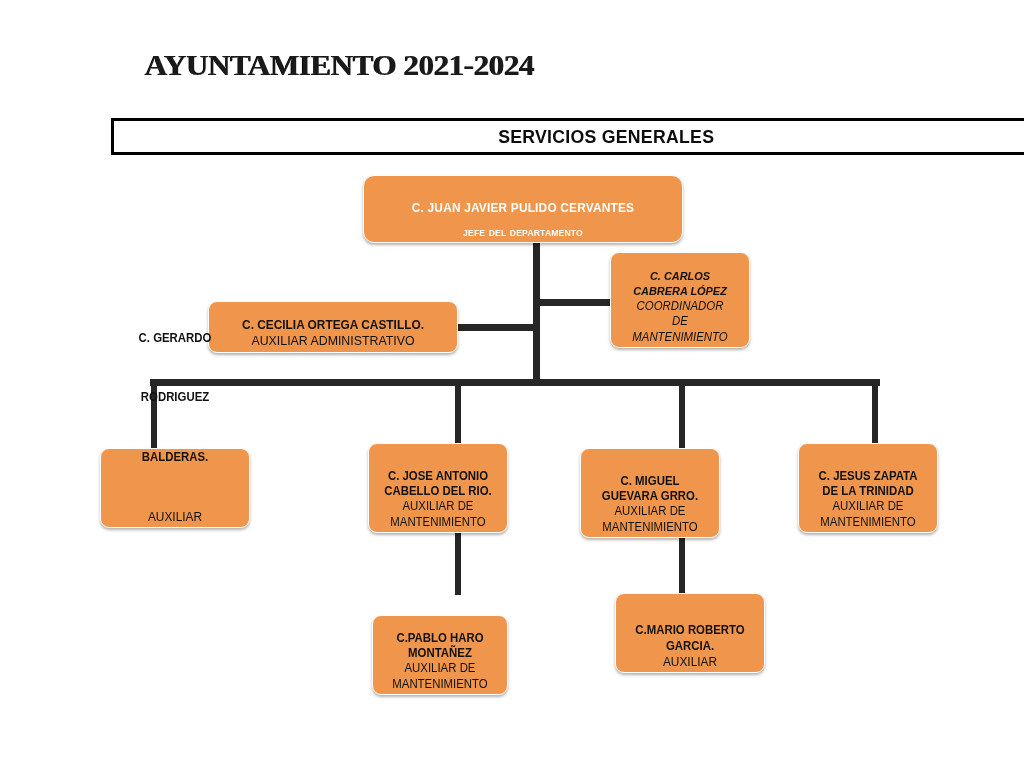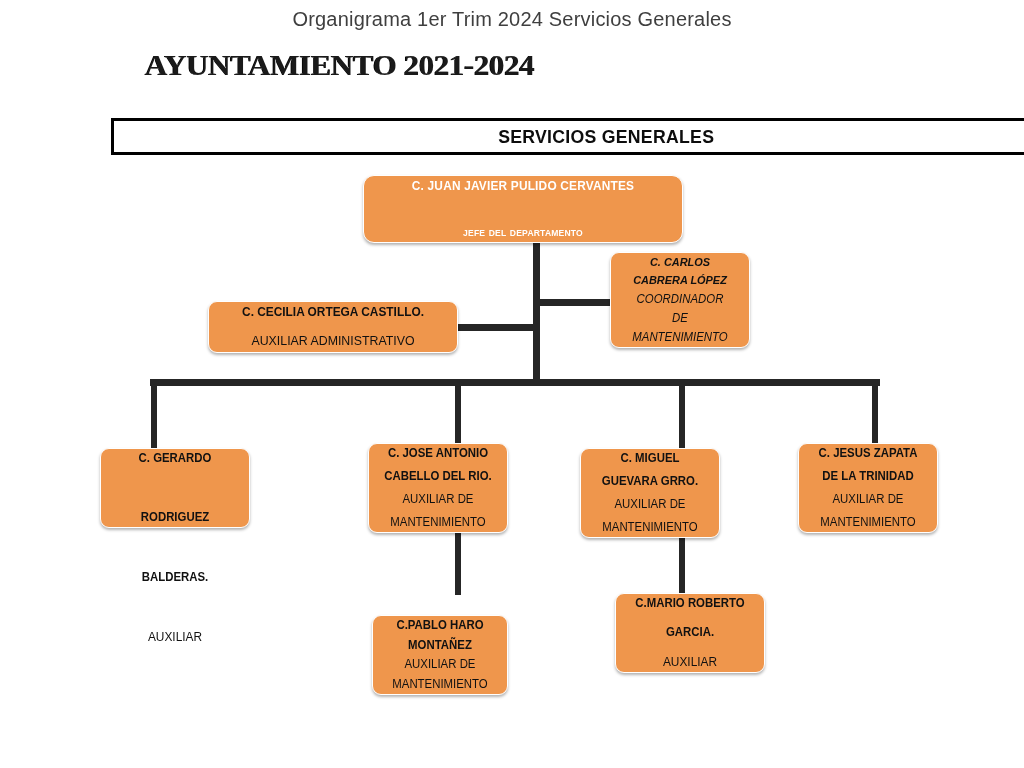--- a/index.html
+++ b/index.html
@@ -38,21 +38,21 @@
   .ln{position:absolute;background:#262626;}
   .ln.v{width:7px;}
   .ln.h{height:7px;}
   .ln.thin{width:6px;}
 
   
   .node{
     position:absolute;box-sizing:border-box;
     background:#EF964C;border:1px solid #ffffff;border-radius:9px;
     display:flex;flex-direction:column;align-items:center;
-    justify-content:space-between;text-align:center;
+    justify-content:flex-end;text-align:center;
     box-shadow:0 2px 3px rgba(0,0,0,.30);
     color:#111111;padding:2px 4px;
   }
   .node .ln1,.node .ln2,.node .ln3,.node .ln4{
     display:block;width:100%;line-height:1.28;
     transform:scaleX(.95);transform-origin:center;white-space:nowrap;
   }
   .bold{font-weight:bold;}
   .reg{font-weight:normal;}
 
@@ -92,21 +92,20 @@
 
   #node-mario{left:615px;top:593px;width:150px;height:80px;}
   #node-mario .ln1,#node-mario .ln2{font-weight:bold;font-size:12px;}
   #node-mario .ln3{font-weight:normal;font-size:12.5px;}
 </style>
 </head>
 <body>
 
 <div id="canvas">
 
-  <div class="hdr-sub">Organigrama 1er Trim 2024 Servicios Generales</div>
   <div class="hdr-main">AYUNTAMIENTO 2021-2024</div>
 
   <div class="titlebar">
     <span>SERVICIOS GENERALES</span>
   </div>
 
   <div class="ln v" style="left:533px;top:243px;height:142px;"></div>
 
   <div class="ln h" style="left:533px;top:299px;width:80px;"></div>
 

